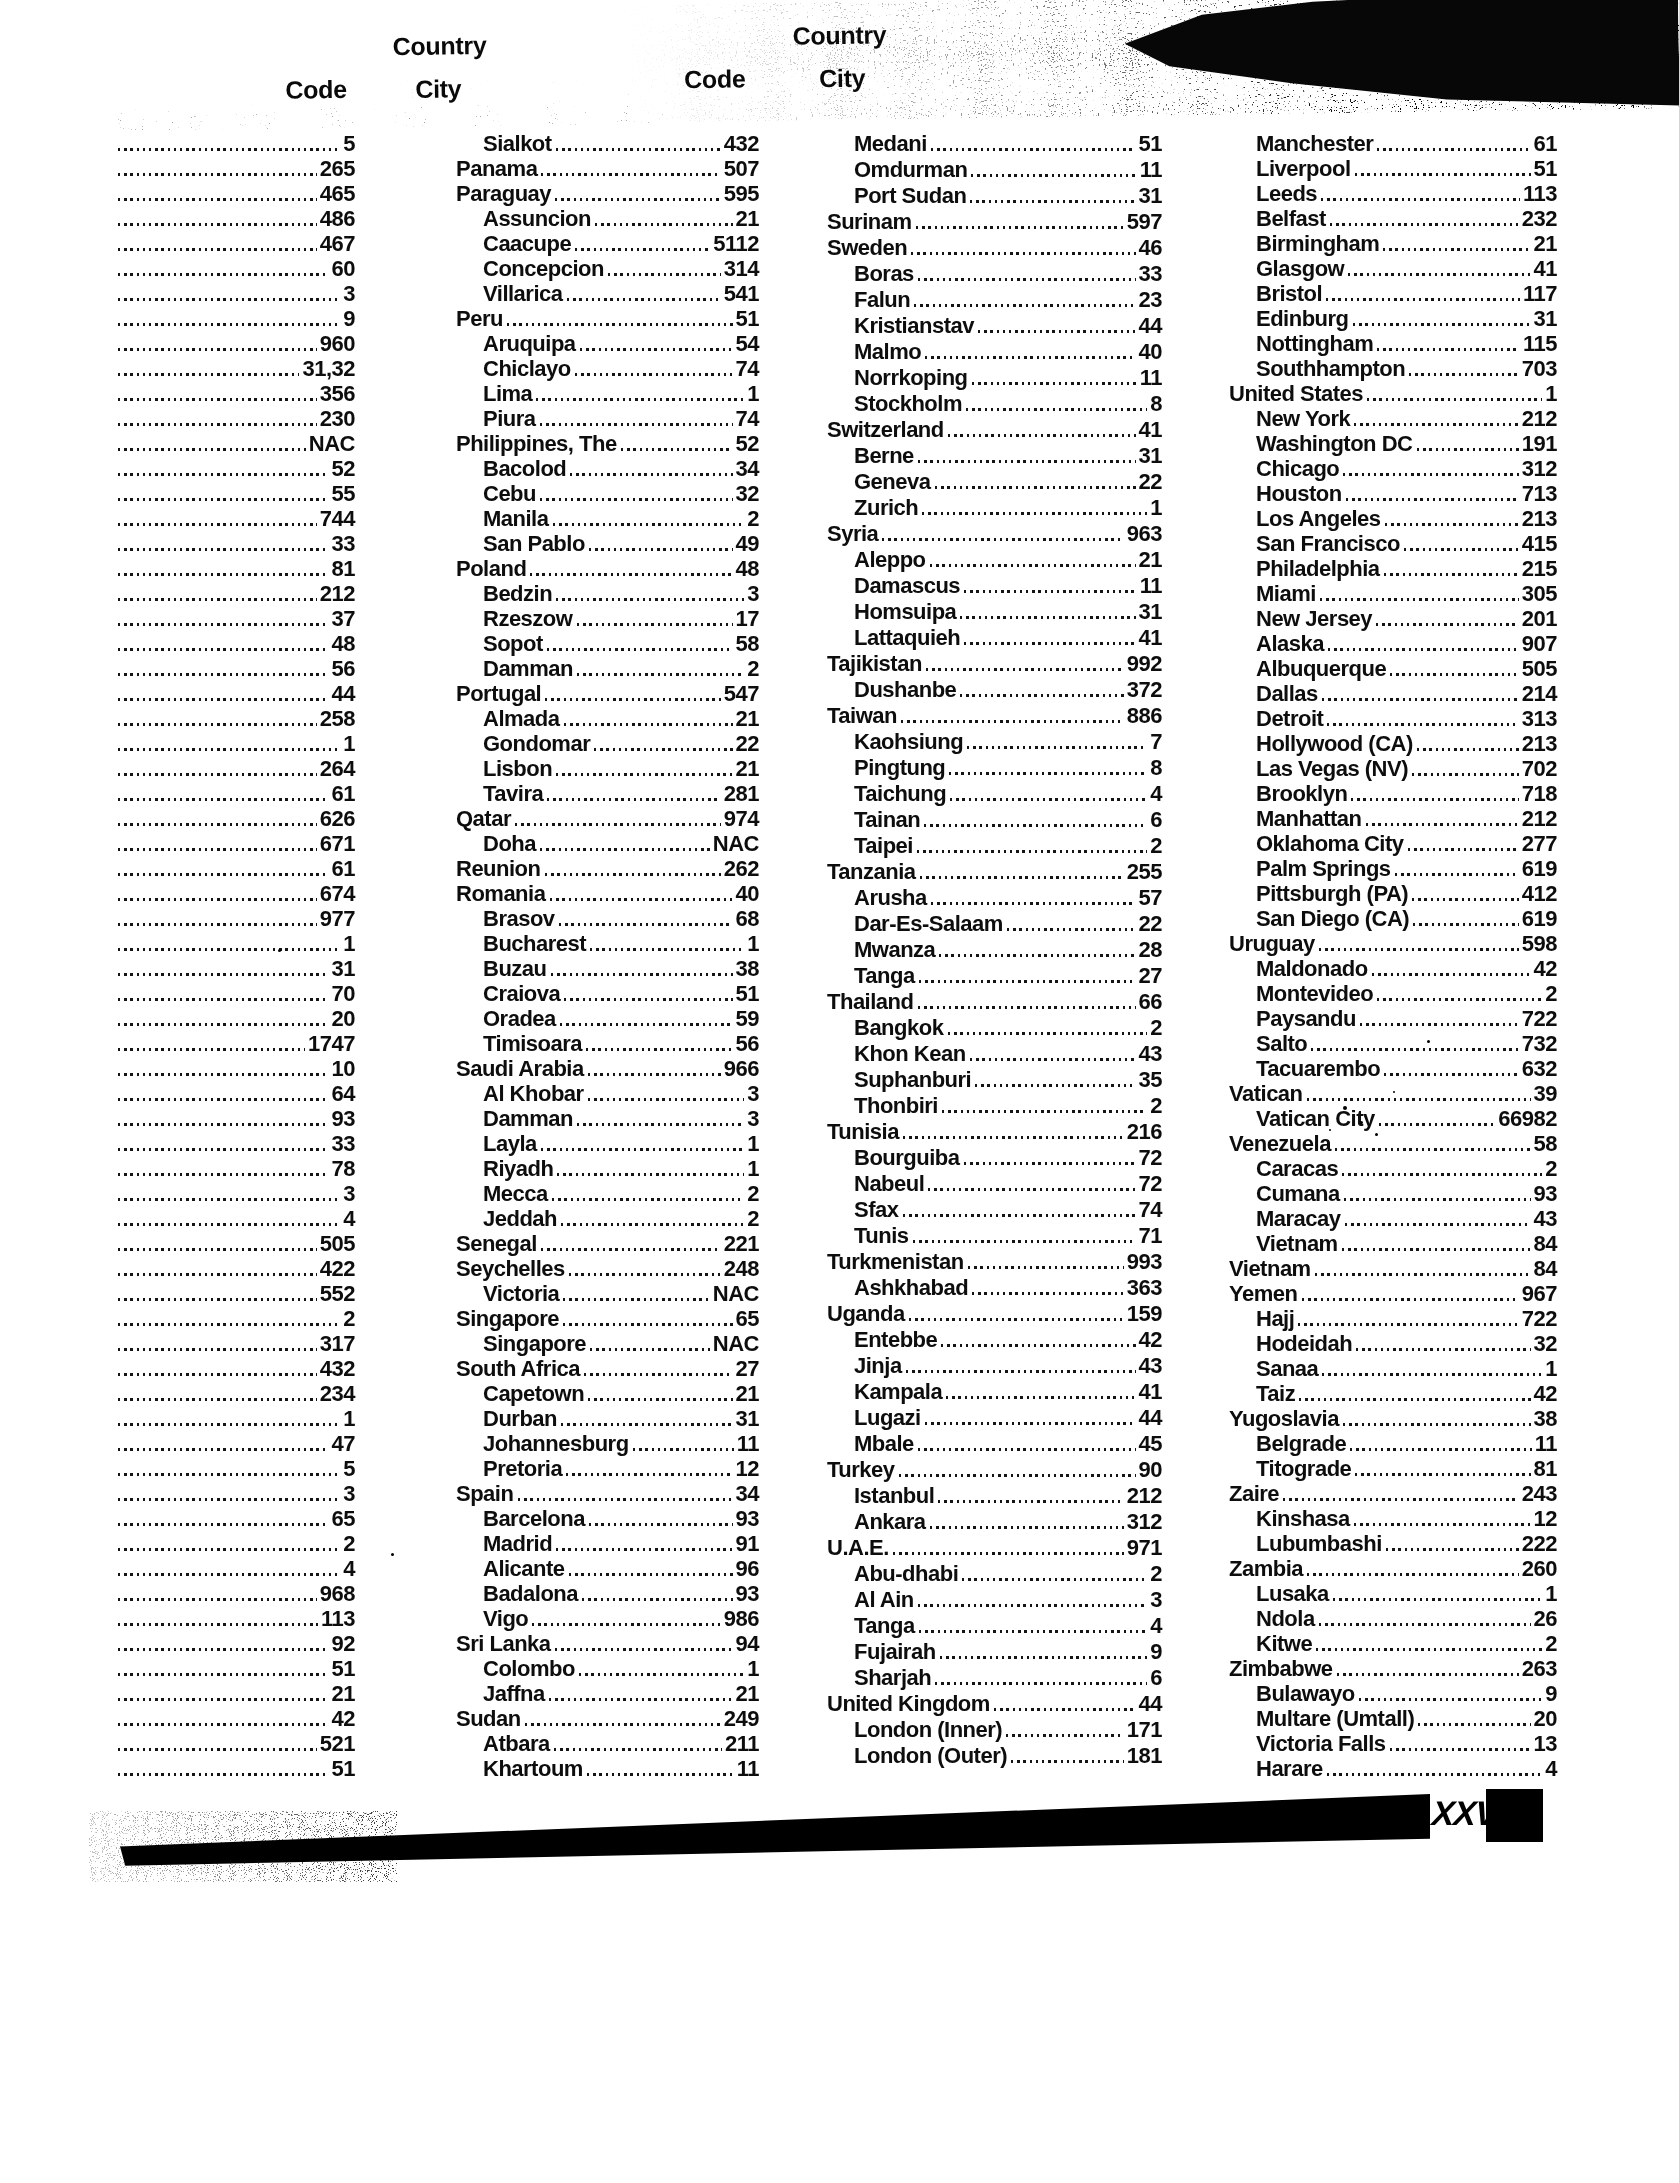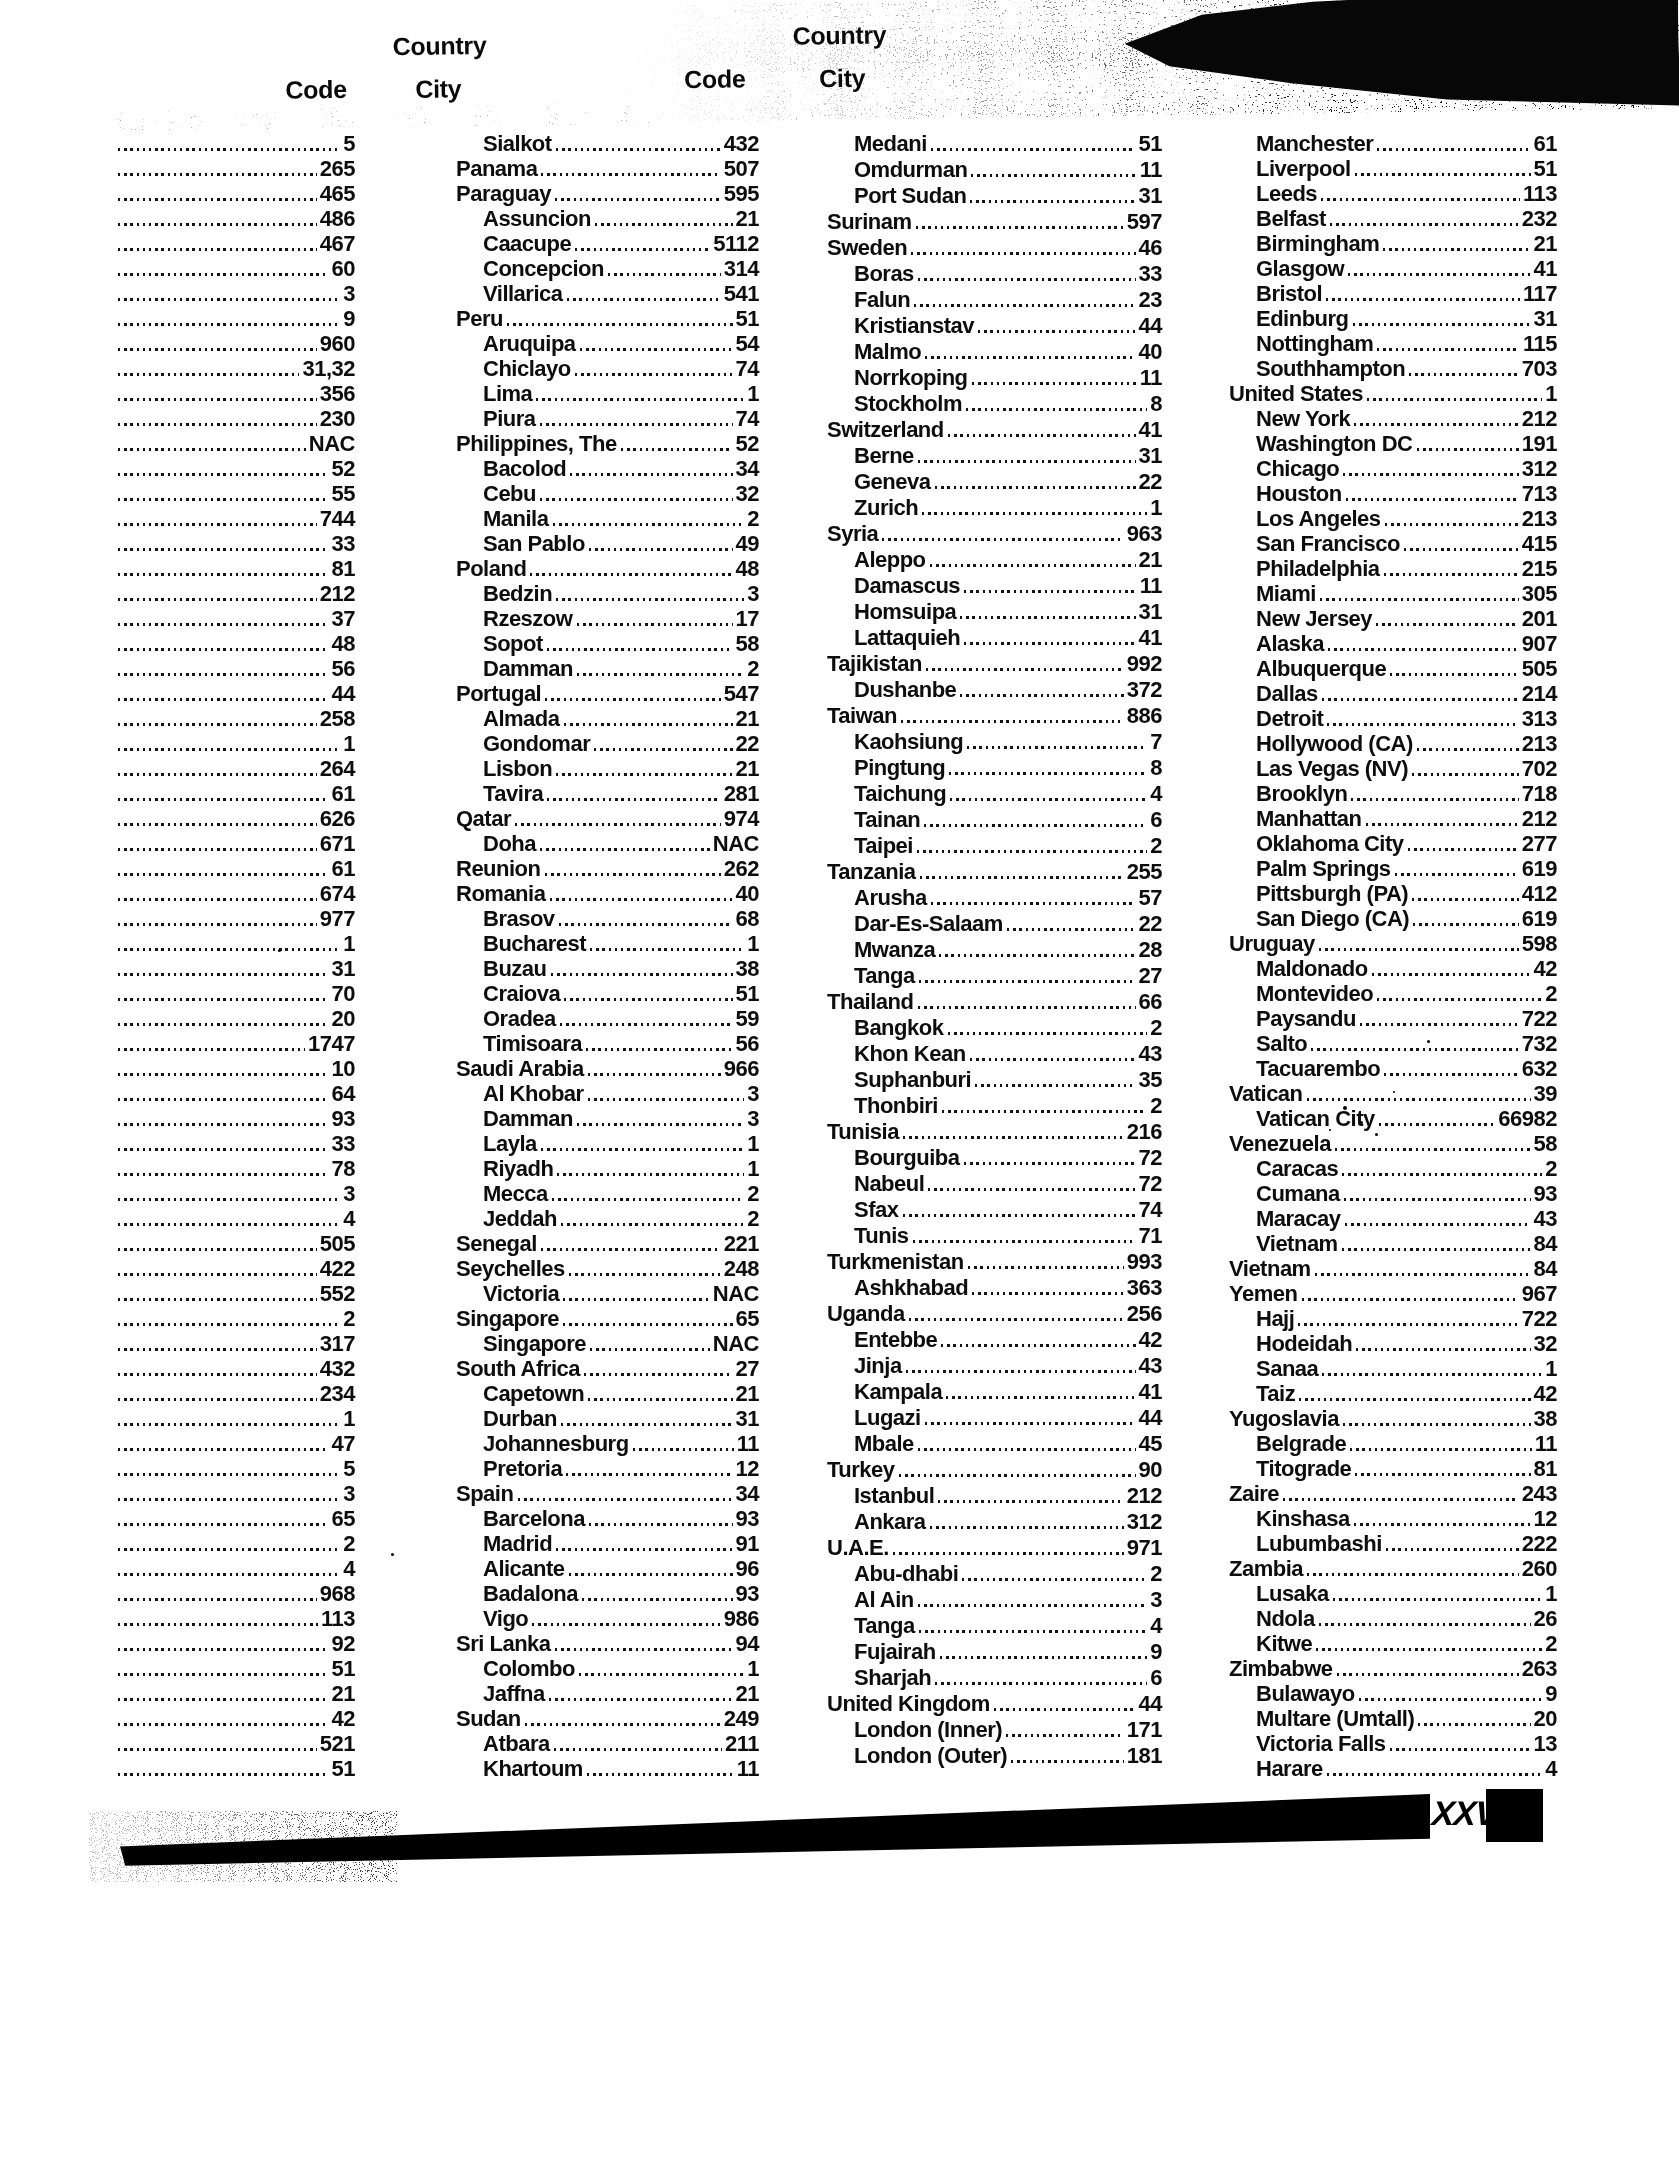--- a/index.html
+++ b/index.html
@@ -973,21 +973,21 @@
         <span class="val">993</span>
       </div>
       <div class="row">
         <span class="nm city">Ashkhabad</span>
         <span class="lead"></span>
         <span class="val">363</span>
       </div>
       <div class="row">
         <span class="nm">Uganda</span>
         <span class="lead"></span>
-        <span class="val">256</span>
+        <span class="val">159</span>
       </div>
       <div class="row">
         <span class="nm city">Entebbe</span>
         <span class="lead"></span>
         <span class="val">42</span>
       </div>
       <div class="row">
         <span class="nm city">Jinja</span>
         <span class="lead"></span>
         <span class="val">43</span>

